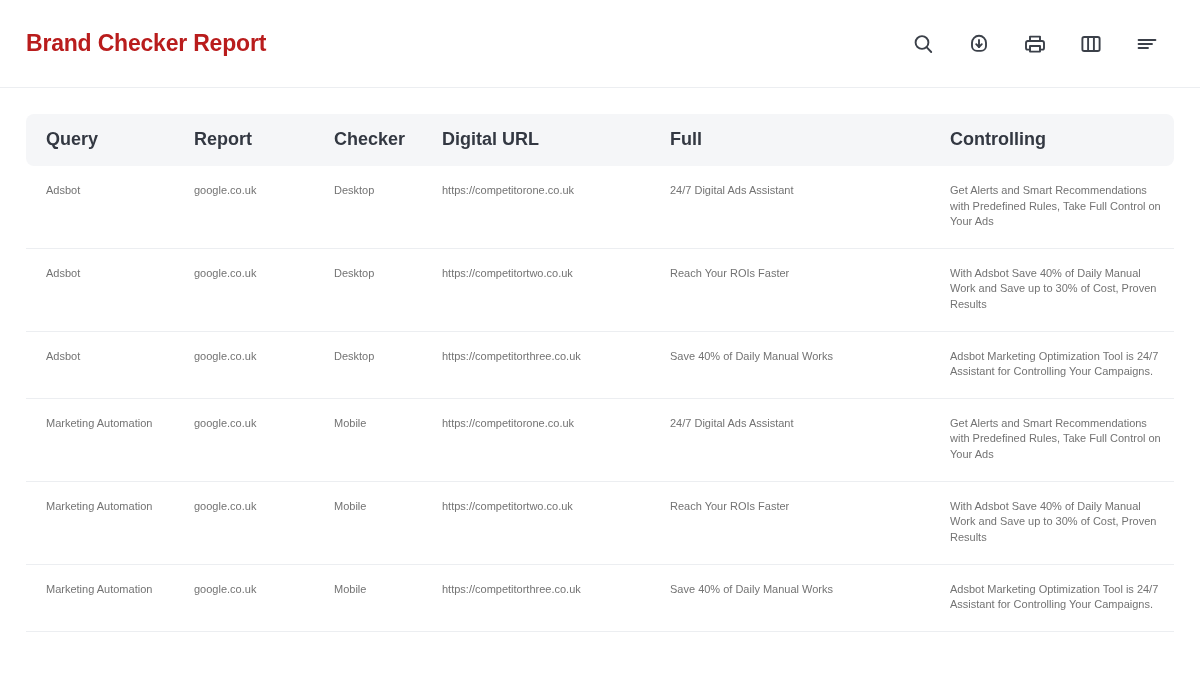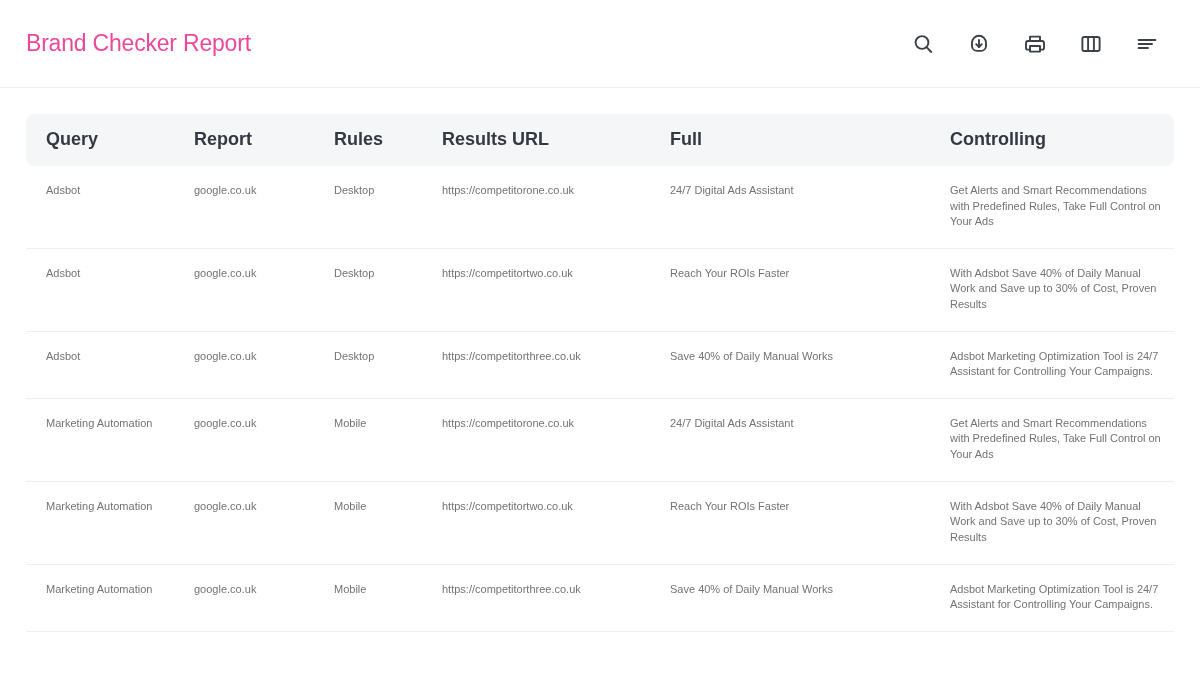--- a/index.html
+++ b/index.html
@@ -30,22 +30,22 @@
     display: flex;
     align-items: center;
     justify-content: space-between;
     padding: 0 40px 0 26px;
     box-sizing: border-box;
     background: #ffffff;
     border-bottom: 1px solid #eceef1;
   }
   .page-title {
     font-size: 23px;
-    font-weight: normal;
-    color: #ec4899;
+    font-weight: bold;
+    color: #b91c1c;
     letter-spacing: -0.2px;
   }
   .header-actions {
     display: flex;
     align-items: center;
     gap: 30px;
   }
   .icon-btn {
     width: 26px;
     height: 26px;
@@ -167,22 +167,22 @@
 
     </div>
   </div>
 
   <div class="content">
     <table class="report">
       <thead>
         <tr>
           <th class="col-query">Query</th>
           <th class="col-domain">Report</th>
-          <th class="col-device">Rules</th>
-          <th class="col-url">Results URL</th>
+          <th class="col-device">Checker</th>
+          <th class="col-url">Digital URL</th>
           <th class="col-title">Full</th>
           <th class="col-desc">Controlling</th>
         </tr>
       </thead>
       <tbody>
 
         <tr>
           <td class="col-query">Adsbot</td>
           <td class="col-domain">google.co.uk</td>
           <td class="col-device">Desktop</td>

